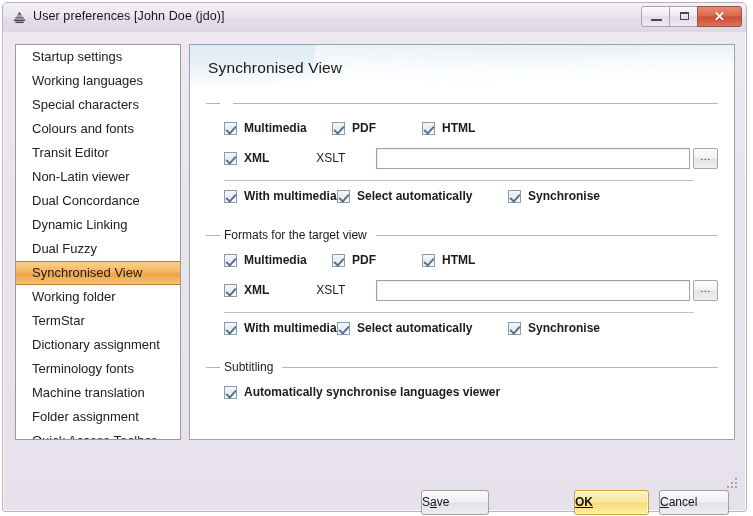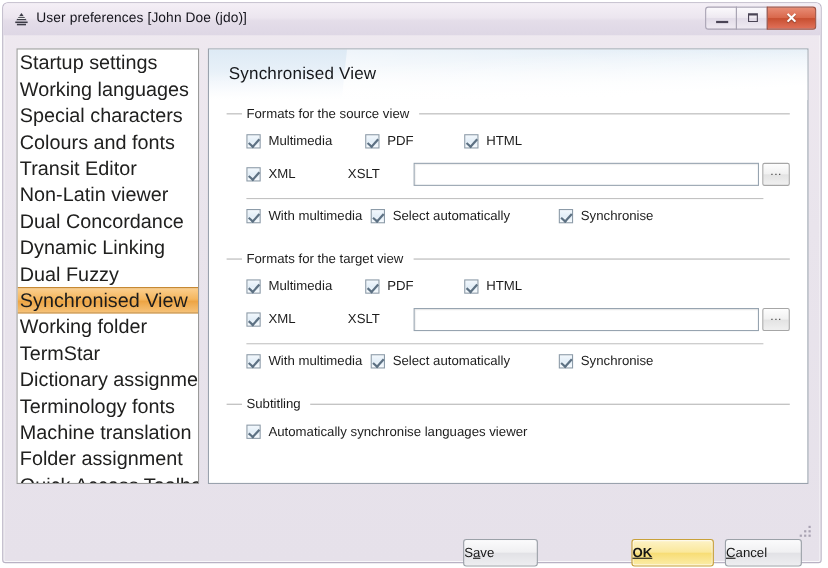--- a/index.html
+++ b/index.html
@@ -122,22 +122,22 @@
     width: 166px;
     height: 396px;
     background: #ffffff;
     border: 1px solid #9a9a9a;
     box-sizing: border-box;
     overflow: hidden;
   }
   .side-item {
     height: 24px;
     line-height: 24px;
-    padding-left: 2px;
-    font-size: 18px;
+    padding-left: 16px;
+    font-size: 13px;
     color: #20201f;
     white-space: nowrap;
     box-sizing: border-box;
   }
   .side-item.selected {
     background: linear-gradient(to bottom, #fbcf8e 0%, #f4b65f 45%, #eda545 55%, #f6c278 100%);
     border: 1px solid #c07d1e;
     border-left: none;
     border-right: none;
     line-height: 22px;
@@ -261,20 +261,21 @@
     top: 1px;
     width: 4px;
     height: 8px;
     border: solid #5d7183;
     border-width: 0 2px 2px 0;
     transform: rotate(42deg);
   }
   .cb-label {
     font-size: 12px;
     color: #1c1c1c;
+    font-weight: bold;
   }
 
   .plain-label {
     font-size: 12px;
     color: #1c1c1c;
     white-space: nowrap;
   }
 
   .textfield {
     height: 21px;
@@ -396,21 +397,20 @@
         <div class="swoosh1"></div>
         <div class="swoosh2"></div>
         <div class="content-title">Synchronised View</div>
       </div>
 
       <div class="panel-body">
 
         <div class="group">
           <div class="group-head">
             <span class="lead"></span>
-            <span class="group-label">Formats for the source view</span>
             <span class="trail"></span>
           </div>
           <div class="group-inner">
 
             <div class="row">
               <label class="cb" style="width:108px">
                 <span class="box checked"></span>
                 <span class="cb-label">Multimedia</span>
               </label>
               <label class="cb" style="width:90px">

